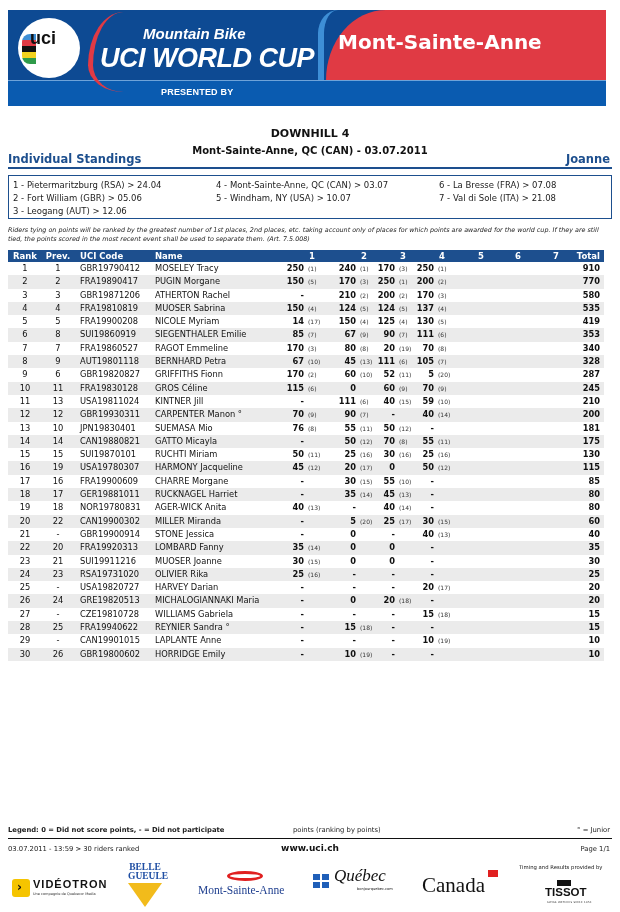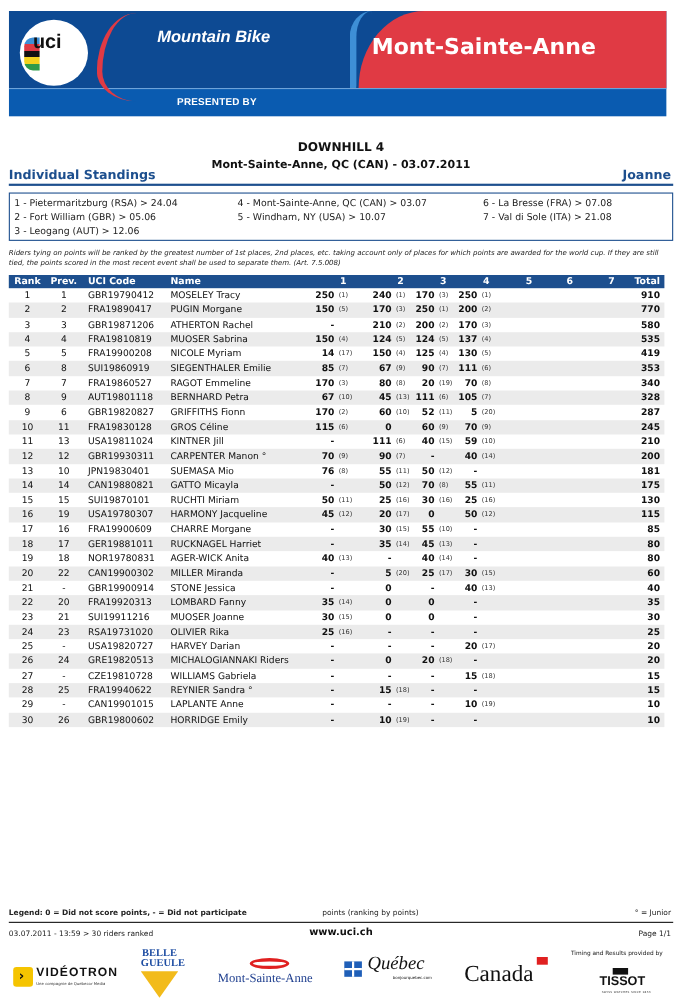--- a/index.html
+++ b/index.html
@@ -87,20 +87,21 @@
 <div class="banner">
   <div class="banner-top"></div>
   <div class="banner-bottom"></div>
   <div class="banner-red-edge"></div>
   <div class="banner-red"></div>
   <div class="banner-swoosh"></div>
   <div class="uci-logo"></div>
   <div class="uci-stripes"></div>
   <div class="uci-text">uci</div>
   <div class="mb-text">Mountain Bike</div>
+  <div class="wc-text">UCI WORLD CUP</div>
   <div class="msa-text">Mont-Sainte-Anne</div>
   <div class="presented">PRESENTED BY</div>
 </div>
 
 <div class="event-title">DOWNHILL 4</div>
 <div class="event-sub">Mont-Sainte-Anne, QC (CAN) - 03.07.2011</div>
 <div class="standings">Individual Standings</div>
 <div class="category">Joanne</div>
 <div class="title-rule"></div>
 
@@ -504,21 +505,21 @@
         <span class="c pts" style="left:357px;">-</span>
         <span class="c pos" style="left:391px;"></span>
         <span class="c pts" style="left:396px;">20</span>
         <span class="c pos" style="left:430px;">(17)</span>
         <span class="c c-total">20</span>
       </div>
       <div class="row alt">
         <span class="c c-rank">26</span>
         <span class="c c-prev">24</span>
         <span class="c c-code">GRE19820513</span>
-        <span class="c c-name">MICHALOGIANNAKI Riders</span>
+        <span class="c c-name">MICHALOGIANNAKI Maria</span>
         <span class="c pts" style="left:266px;">-</span>
         <span class="c pos" style="left:300px;"></span>
         <span class="c pts" style="left:318px;">0</span>
         <span class="c pos" style="left:352px;"></span>
         <span class="c pts" style="left:357px;">20</span>
         <span class="c pos" style="left:391px;">(18)</span>
         <span class="c pts" style="left:396px;">-</span>
         <span class="c pos" style="left:430px;"></span>
         <span class="c c-total">20</span>
       </div>

